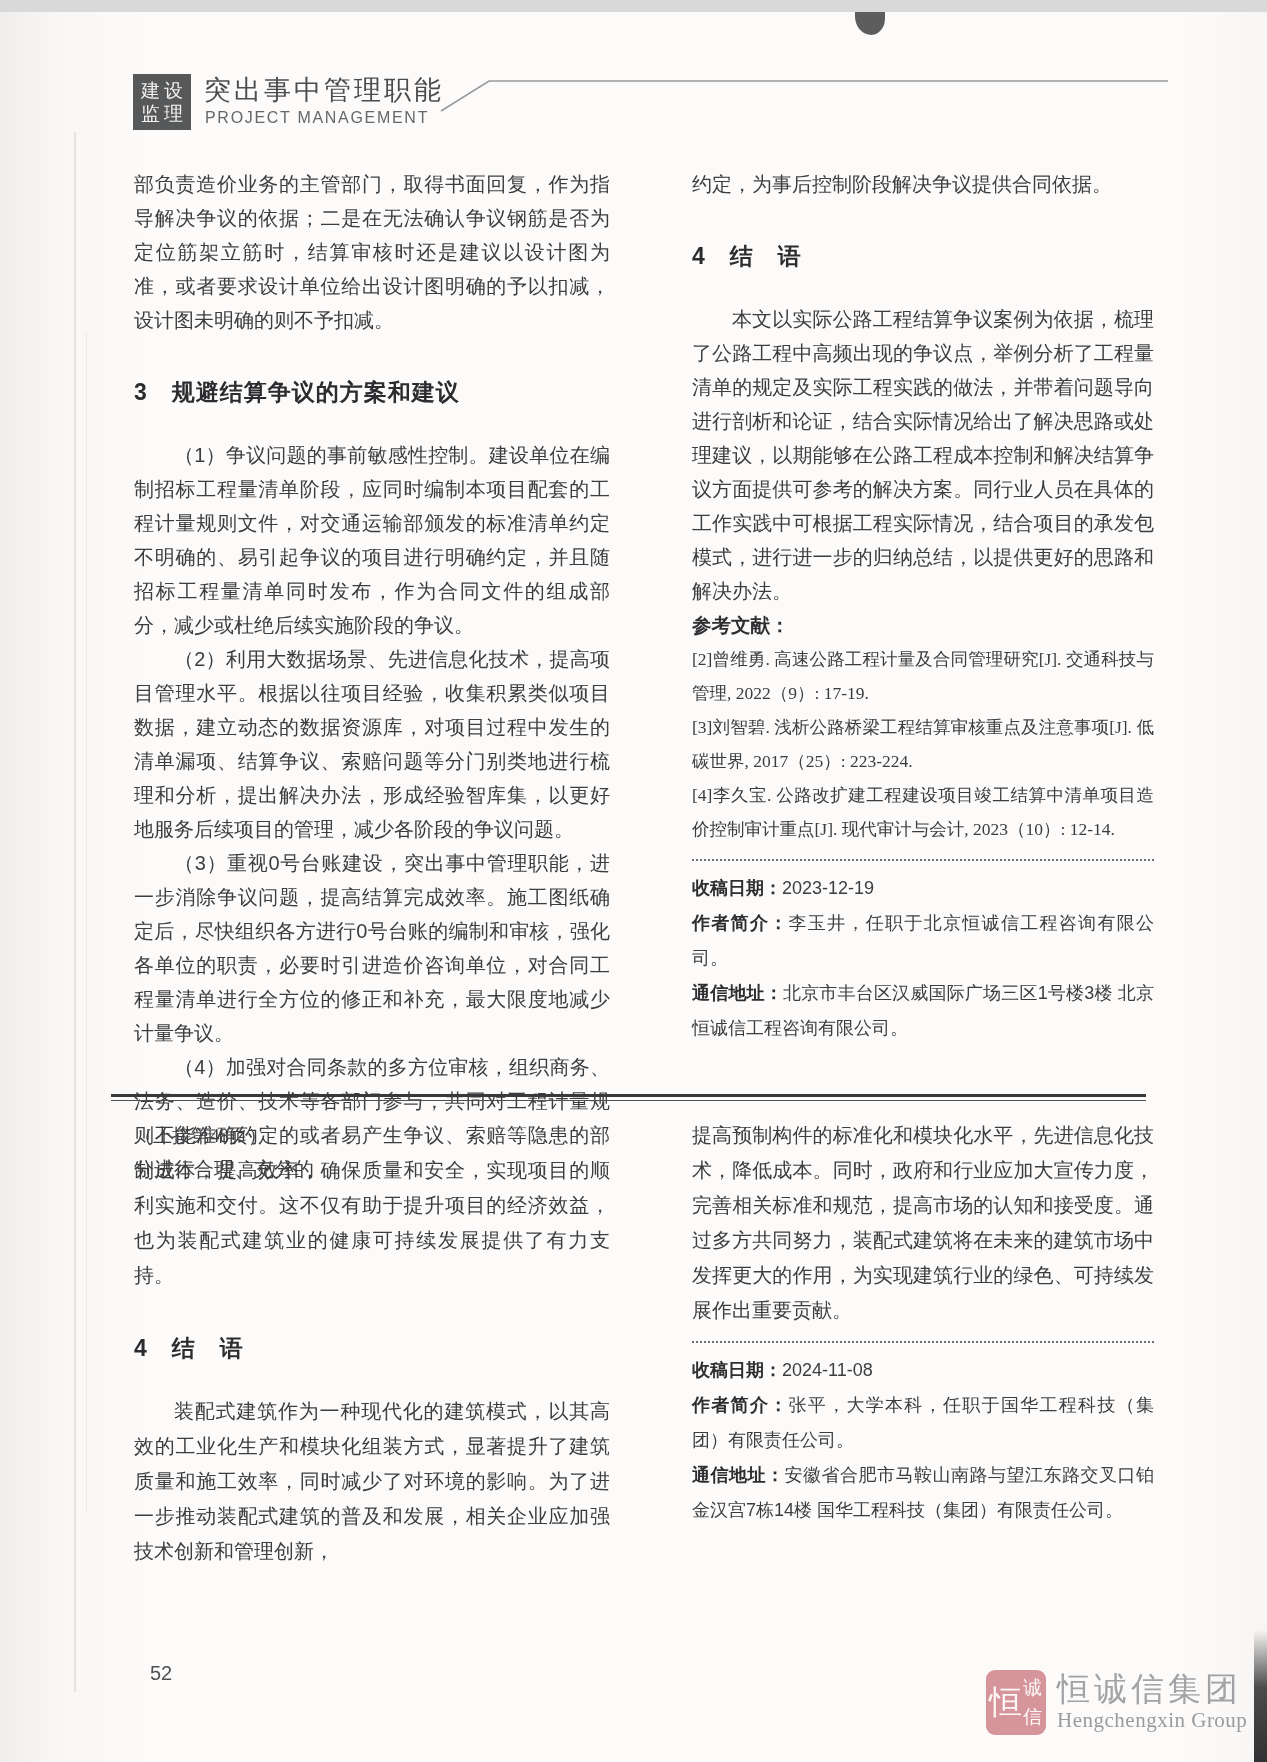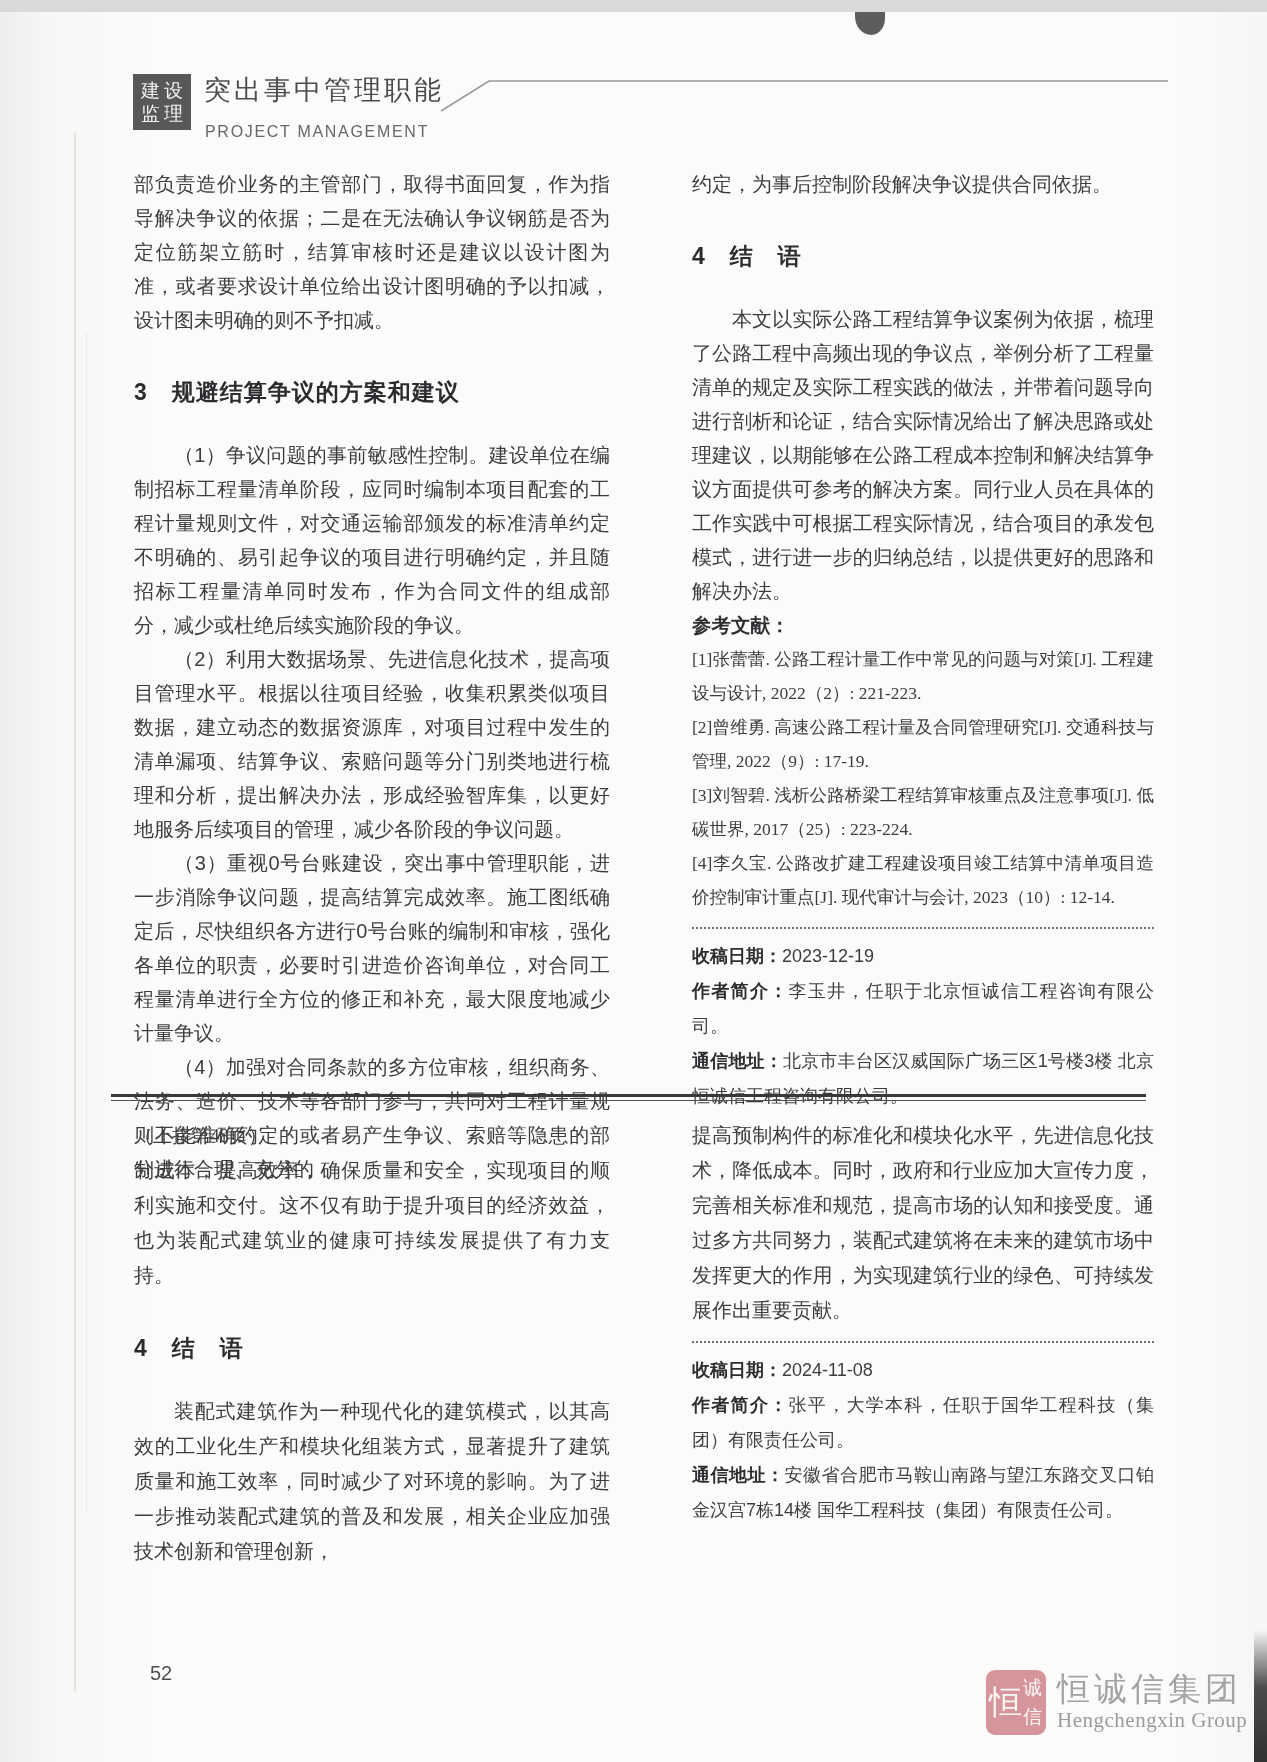--- a/index.html
+++ b/index.html
@@ -13,21 +13,21 @@
   }
   
   .logo-box{
     position:absolute; left:133px; top:62px; width:58px; height:56px;
     background:#57585a; color:#f3f2f0;
     display:flex; flex-direction:column; align-items:center; justify-content:center;
     font-family:"Liberation Serif", serif; font-size:19px; line-height:23px; letter-spacing:4px;
     text-indent:4px;
   }
   .jtitle{ position:absolute; left:204px; top:60px; font-size:27px; letter-spacing:3px; color:#4b4c4f; font-weight:500;}
-  .jsub{ position:absolute; left:205px; top:111px; font-size:16px; letter-spacing:1.7px; color:#66676a;}
+  .jsub{ position:absolute; left:205px; top:97px; font-size:16px; letter-spacing:1.7px; color:#66676a;}
   .header-rule{ position:absolute; left:0; top:0; width:1267px; height:140px; pointer-events:none;}
   
   .col{ position:absolute; text-align:justify; }
   .col p{ margin:0; }
   .col-tl{ left:134px; top:155px;  width:476px; }
   .col-tr{ left:692px; top:155px;  width:462px; }
   .col-bl{ left:134px; top:1106px; width:476px; }
   .col-br{ left:692px; top:1106px; width:462px; }
   .body-p{ font-size:20px; color:#3c3d40; }
   .sec-top  .body-p{ line-height:34px; }
@@ -98,21 +98,20 @@
     <p class="body-p ind">（2）利用大数据场景、先进信息化技术，提高项目管理水平。根据以往项目经验，收集积累类似项目数据，建立动态的数据资源库，对项目过程中发生的清单漏项、结算争议、索赔问题等分门别类地进行梳理和分析，提出解决办法，形成经验智库集，以更好地服务后续项目的管理，减少各阶段的争议问题。</p>
     <p class="body-p ind">（3）重视0号台账建设，突出事中管理职能，进一步消除争议问题，提高结算完成效率。施工图纸确定后，尽快组织各方进行0号台账的编制和审核，强化各单位的职责，必要时引进造价咨询单位，对合同工程量清单进行全方位的修正和补充，最大限度地减少计量争议。</p>
     <p class="body-p ind">（4）加强对合同条款的多方位审核，组织商务、法务、造价、技术等各部门参与，共同对工程计量规则不能准确约定的或者易产生争议、索赔等隐患的部分进行合理、充分的</p>
   </div>
 
   <div class="col col-tr sec-top">
     <p class="body-p">约定，为事后控制阶段解决争议提供合同依据。</p>
     <h2 class="sec-h">4　结　语</h2>
     <p class="body-p ind">本文以实际公路工程结算争议案例为依据，梳理了公路工程中高频出现的争议点，举例分析了工程量清单的规定及实际工程实践的做法，并带着问题导向进行剖析和论证，结合实际情况给出了解决思路或处理建议，以期能够在公路工程成本控制和解决结算争议方面提供可参考的解决方案。同行业人员在具体的工作实践中可根据工程实际情况，结合项目的承发包模式，进行进一步的归纳总结，以提供更好的思路和解决办法。</p>
     <p class="refs-label">参考文献：</p>
-    <p class="ref">[1]张蕾蕾. 公路工程计量工作中常见的问题与对策[J]. 工程建设与设计, 2022（2）: 221-223.</p>
     <p class="ref">[2]曾维勇. 高速公路工程计量及合同管理研究[J]. 交通科技与管理, 2022（9）: 17-19.</p>
     <p class="ref">[3]刘智碧. 浅析公路桥梁工程结算审核重点及注意事项[J]. 低碳世界, 2017（25）: 223-224.</p>
     <p class="ref">[4]李久宝. 公路改扩建工程建设项目竣工结算中清单项目造价控制审计重点[J]. 现代审计与会计, 2023（10）: 12-14.</p>
     <hr class="dotted">
     <p class="meta"><b>收稿日期：</b><span>2023-12-19</span></p>
     <p class="meta"><b>作者简介：</b><span>李玉井，任职于北京恒诚信工程咨询有限公司。</span></p>
     <p class="meta"><b>通信地址：</b><span>北京市丰台区汉威国际广场三区1号楼3楼 北京恒诚信工程咨询有限公司。</span></p>
   </div>
 
   <div class="divider"></div>

